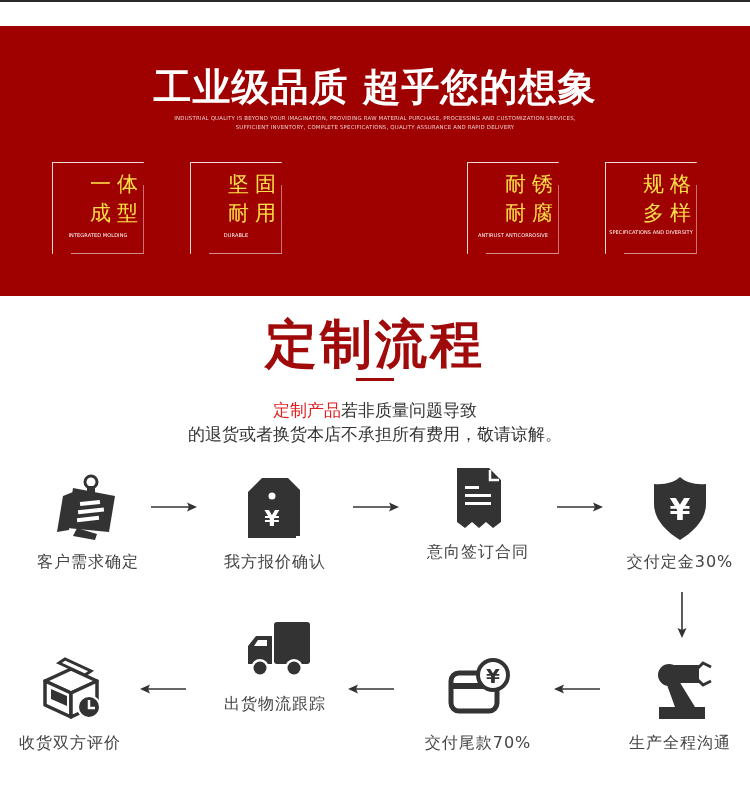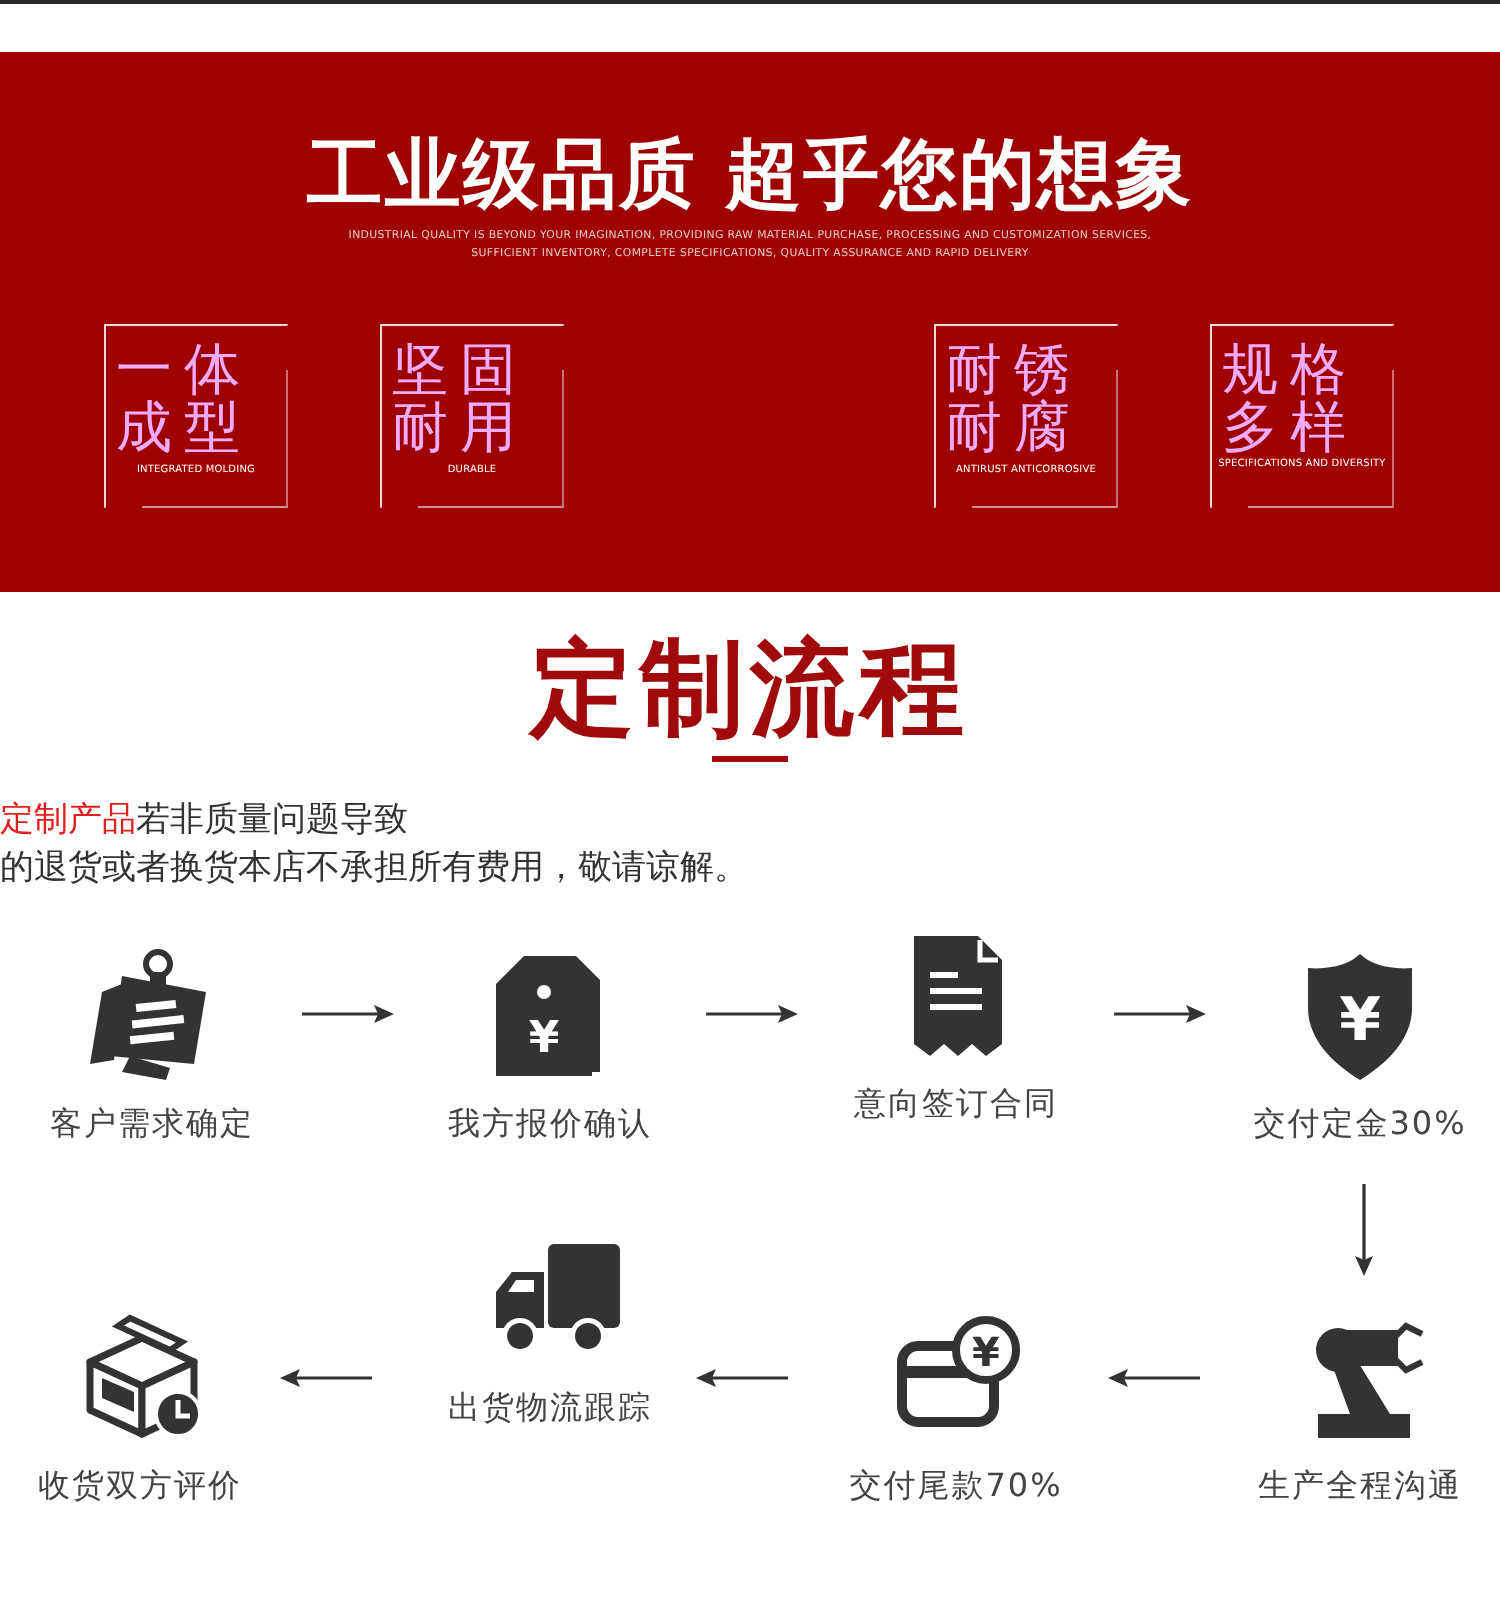--- a/index.html
+++ b/index.html
@@ -9,26 +9,26 @@
   .topline { position: absolute; left: 0; top: 0; width: 750px; height: 2px; background: #2a2a2a; }
   .banner { position: absolute; left: 0; top: 2px; width: 750px; height: 270px; background: #9f0000; margin-top: 24px; }
   .banner-title { position: absolute; left: 0; top: 36px; width: 750px; text-align: center; color: #ffffff; font-size: 38px; font-weight: bold; letter-spacing: 1px; }
   .banner-sub { position: absolute; left: 0; top: 88px; width: 750px; text-align: center; color: #e8c9c9; font-size: 5.4px; line-height: 9px; letter-spacing: 0.2px; }
 
   .feature { position: absolute; top: 136px; width: 92px; height: 92px; }
   .feature .frame { position: absolute; inset: 0; border: 1px solid rgba(255,255,255,0.85);
      border-right-color: rgba(255,255,255,0.45); border-bottom-color: rgba(255,255,255,0.55); }
   .feature .frame::before { content: ""; position: absolute; right: -1px; top: 0; width: 1px; height: 22px; background: #9f0000; }
   .feature .frame::after { content: ""; position: absolute; left: 0; bottom: -1px; width: 18px; height: 1px; background: #9f0000; }
-  .feature .cn { position: absolute; left: 0; top: 8px; width: 100%; text-align: left; color: #f0abfc; font-size: 28px; line-height: 29px; letter-spacing: 6px; padding-left: 6px; }
+  .feature .cn { position: absolute; left: 0; top: 8px; width: 100%; text-align: right; color: #fde047; font-size: 21px; line-height: 29px; letter-spacing: 6px; padding-left: 6px; }
   .feature .en { position: absolute; left: 0; top: 70px; width: 100%; text-align: center; color: #ffffff; font-size: 5px; line-height: 7px; letter-spacing: 0.1px; }
 
   .section-title { position: absolute; left: 0; top: 310px; width: 750px; text-align: center; font-size: 52px; font-weight: bold; color: #a00a0a; letter-spacing: 3px; }
   .section-rule { position: absolute; left: 356px; top: 378px; width: 38px; height: 3px; background: #a00a0a; }
-  .notice { position: absolute; left: 0; top: 398px; width: 750px; font-size: 17px; line-height: 24px; color: #333333; }
+  .notice { position: absolute; left: 0; top: 398px; width: 750px; text-align: center; font-size: 17px; line-height: 24px; color: #333333; }
   .notice .hl { color: #e02020; }
 
   .step { position: absolute; width: 140px; text-align: center; }
   .step .icon { display: block; margin: 0 auto; width: 70px; height: 68px; }
   .step .label { display: block; margin-top: 10px; font-size: 16px; color: #444444; letter-spacing: 1px; white-space: nowrap; }
 
   .arrow { position: absolute; height: 12px; }
   .arrow svg { display: block; }
 </style>
 </head>
@@ -77,21 +77,21 @@
   </div>
 </section>
 
 <h2 class="section-title">定制流程</h2>
 <div class="section-rule"></div>
 <div class="notice">
   <div><span class="hl">定制产品</span><span>若非质量问题导致</span></div>
   <div>的退货或者换货本店不承担所有费用，敬请谅解。</div>
 </div>
 
-<div class="step" style="left:6px; top:474px">
+<div class="step" style="left:18px; top:474px">
   <svg class="icon" viewBox="0 0 70 68">
     <polygon points="10,22 20,18 16,56 4,58" fill="#333"></polygon>
     <polygon points="20,14 62,22 56,58 14,54" fill="#333"></polygon>
     <polygon points="24,54 44,60 42,66 20,62" fill="#333"></polygon>
     <rect x="27" y="27" width="20" height="4" fill="#fff" transform="rotate(-6 37 29)"></rect>
     <rect x="25" y="35" width="26" height="4" fill="#fff" transform="rotate(-6 37 37)"></rect>
     <rect x="24" y="43" width="22" height="4" fill="#fff" transform="rotate(-6 35 45)"></rect>
     <circle cx="38" cy="8" r="6" fill="#fff" stroke="#333" stroke-width="3"></circle>
     <rect x="34" y="12" width="8" height="8" fill="#333"></rect>
   </svg>

